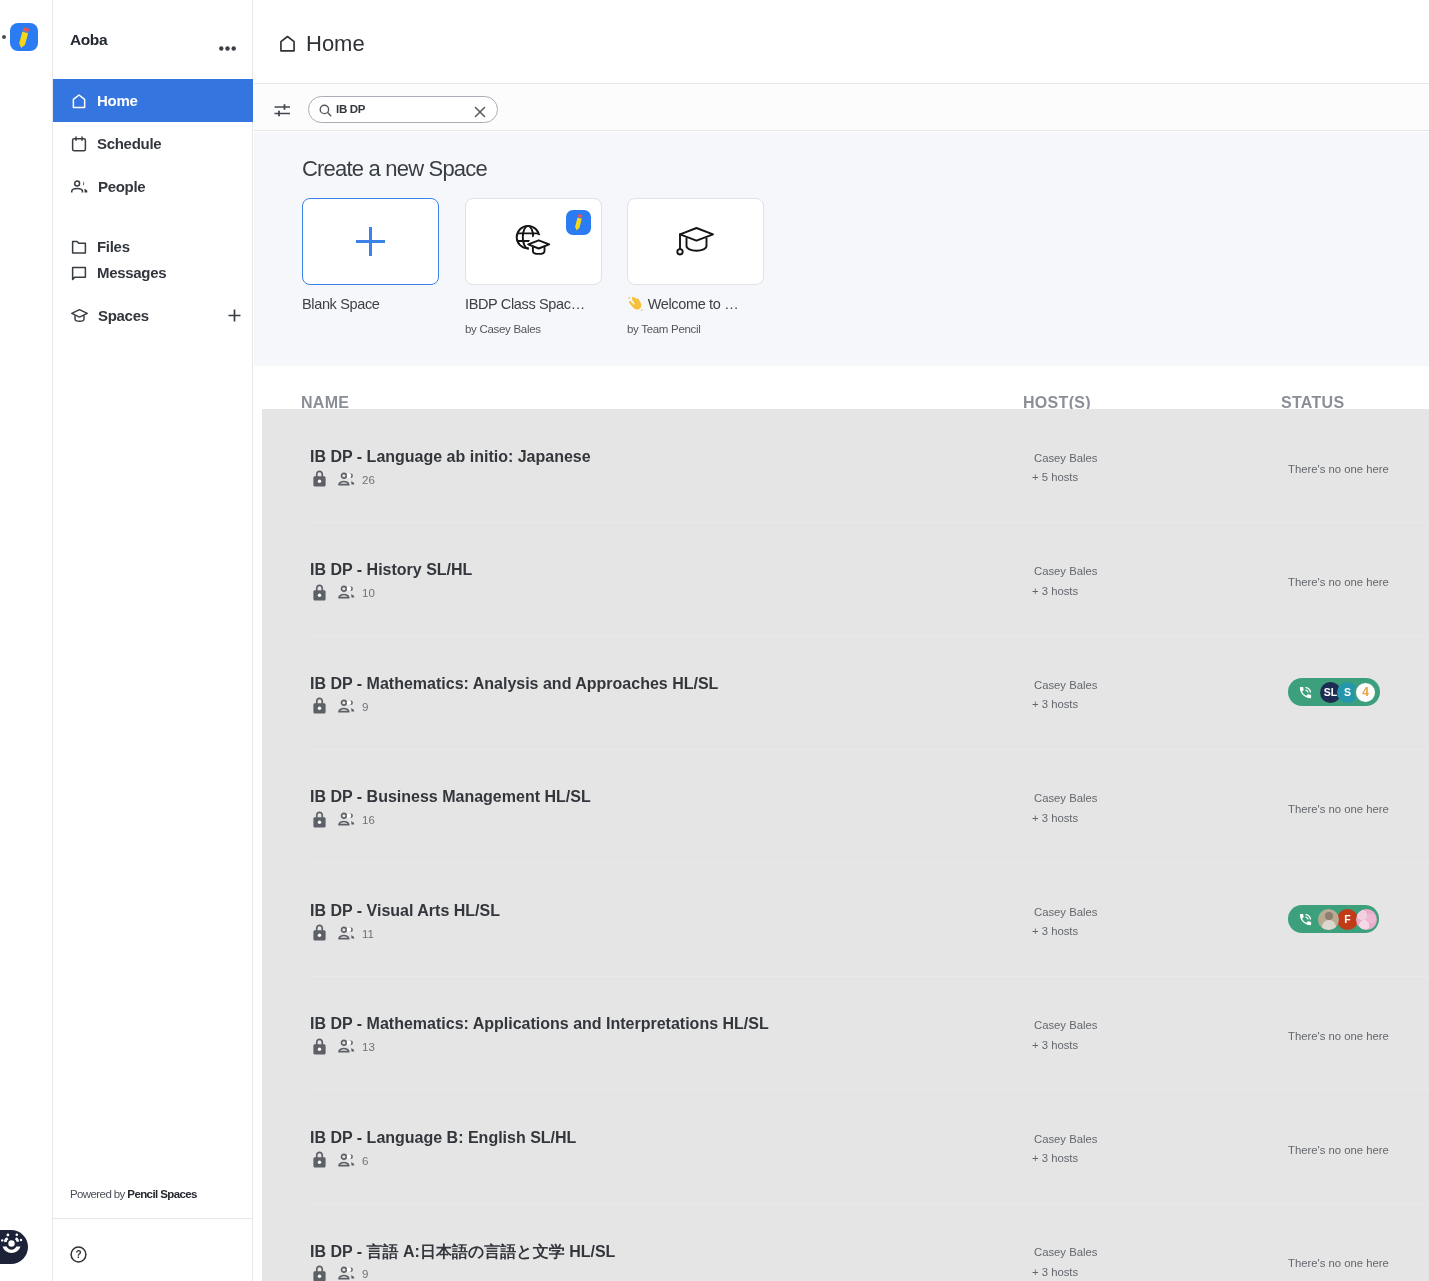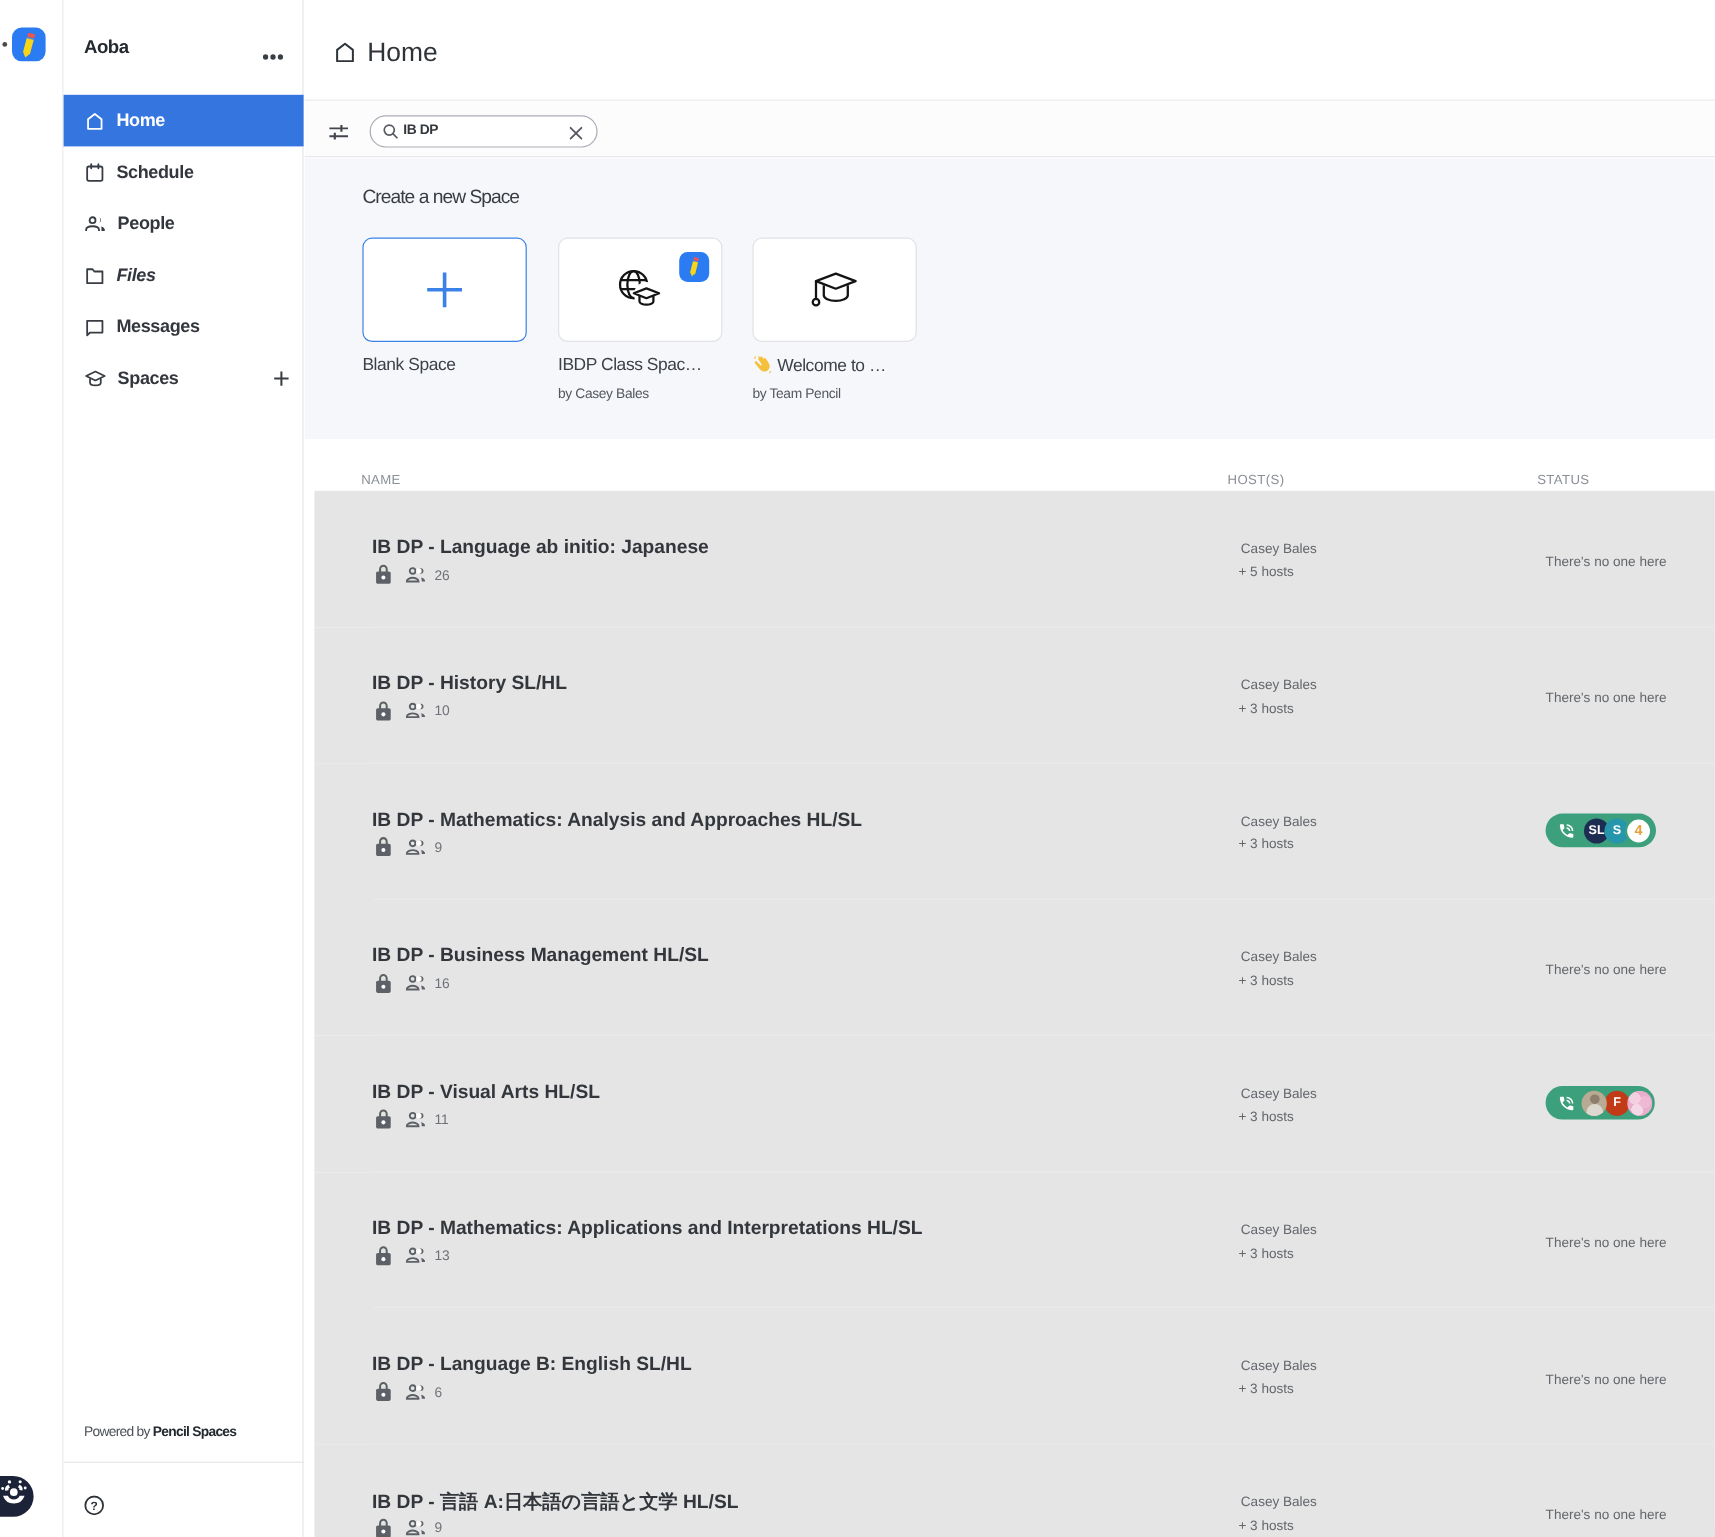--- a/index.html
+++ b/index.html
@@ -31,32 +31,32 @@
 
 #mainhead { left:254px; top:0; width:1175px; height:84px; background:#fff; border-bottom:1px solid #e7e7ea; }
 #headtitle { left:306px; top:31px; font-size:22px; color:#2e3338; }
 
 #searchrow { left:254px; top:84px; width:1175px; height:47px; background:#fcfcfd; border-bottom:1px solid #e7e7ea; }
 #searchpill { left:308px; top:96px; width:190px; height:27px; border:1px solid #a9adb5; border-radius:14px; background:#fff; }
 #searchtxt { left:336px; top:103px; font-size:11.5px; font-weight:bold; color:#33373d; letter-spacing:-0.3px; }
 
 
 #createsec { left:254px; top:132px; width:1175px; height:234px; background:#f6f7fa; }
-#createtitle { left:302px; top:156px; font-size:16px; color:#383d44; letter-spacing:-0.8px; }
+#createtitle { left:302px; top:156px; font-size:22px; color:#383d44; letter-spacing:-0.8px; }
 .card { top:198px; width:137px; height:87px; background:#fff; border:1px solid #e1e2e6; border-radius:8px; }
 #card1 { left:302px; border:1.5px solid #3b82e8; }
 #card2 { left:465px; }
 #card3 { left:627px; }
 #badge { left:566px; top:210px; width:25px; height:25px; border-radius:7px; background:#2b7cf2; }
 .cardlbl { top:296px; font-size:14.5px; color:#3c4148; letter-spacing:-0.35px; }
 .cardby { top:322.5px; font-size:11.5px; color:#53575e; letter-spacing:-0.3px; }
 
 
 #tablehead { left:254px; top:366px; width:1175px; height:43px; background:#fff; }
-.th { top:394px; font-size:11px; font-weight:normal; color:#8a8f97; letter-spacing:.3px; }
+.th { top:394px; font-size:16px; font-weight:bold; color:#8a8f97; letter-spacing:.3px; }
 .row { left:262px; width:1220px; height:113.5px; background:#e5e5e5; }
 .row .sep { position:absolute; left:48px; right:0; bottom:0; height:1px; background:#e9e9ec; }
 .rtitle { position:absolute; left:48px; top:38.5px; font-size:16px; font-weight:bold; color:#33373c; white-space:nowrap; }
 .rmeta { position:absolute; left:51px; top:61px; height:17px; display:flex; align-items:center; }
 .rcount { margin-left:6px; position:relative; top:1px; font-size:11.5px; color:#6e7278; }
 .rhost1 { position:absolute; left:772px; top:42.5px; font-size:11.3px; color:#63676d; }
 .rhost2 { position:absolute; left:770px; top:62px; font-size:11.3px; color:#63676d; }
 .rstat { position:absolute; left:1026px; top:53.5px; font-size:11.3px; color:#63676d; }
 .pill { position:absolute; left:1026px; top:42px; height:28px; border-radius:14px; background:#3da07c; display:flex; align-items:center; }
 .av { width:21px; height:21px; border-radius:50%; display:flex; align-items:center; justify-content:center;
@@ -121,21 +121,21 @@
           <circle cx="9" cy="6.2" r="3.1"></circle>
           <path d="M2.2 17.5 v-1.1 c0-2.5 3.4-3.8 6.8-3.8 s6.8 1.3 6.8 3.8 v1.1"></path>
         </g>
         <g fill="#383d43">
           <path d="M16.2 3.4 a3.1 3.1 0 0 1 0 5.6 a4.6 4.6 0 0 0 0 -5.6z"></path>
           <path d="M18.1 12.9 c2.1 0.6 3.8 1.7 3.8 3.5 v1.1 h-3.5 v-1.1 c0-1.4-0.1-2.6-0.3-3.5z"></path>
         </g>
       </svg>
       <span class="lbl">People</span>
     </div>
-  <div class="abs nav" style="top:208px;font-style:italic;">
+  <div class="abs nav" style="top:225px;">
       <svg class="icon" width="18" height="18" viewBox="0 0 24 24" fill="none" stroke="#383d43" stroke-width="2" stroke-linejoin="round">
         <path d="M3.5 20 V4.5 h6 l2 2.5 h9 V20 Z"></path>
       </svg>
       <span class="lbl">Files</span>
     </div>
   <div class="abs nav" style="top:251px;">
       <svg class="icon" width="18" height="18" viewBox="0 0 24 24" fill="none" stroke="#383d43" stroke-width="2" stroke-linejoin="round">
         <path d="M3.5 4.5 h17 v13 h-14 l-3 3 Z"></path>
       </svg>
       <span class="lbl">Messages</span>

